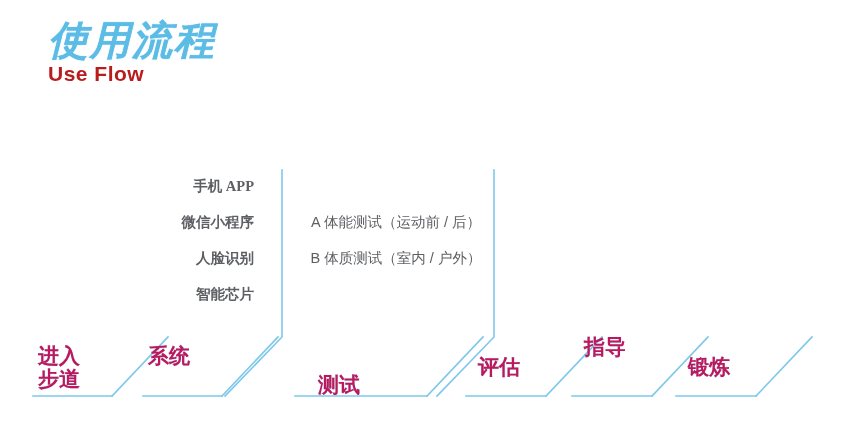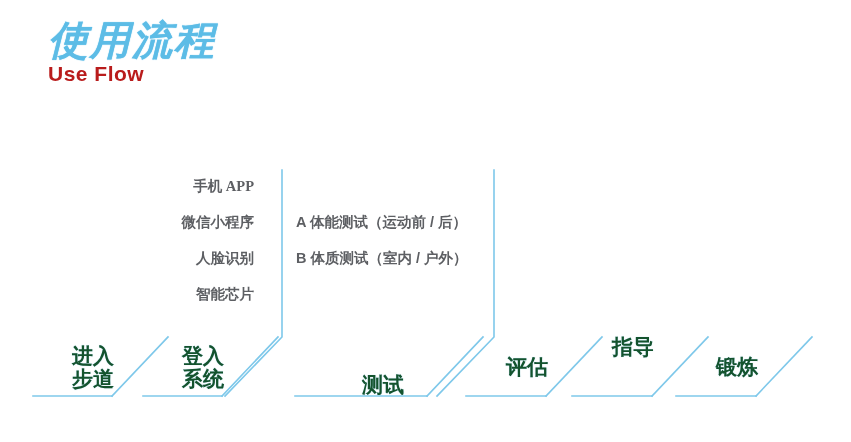--- a/index.html
+++ b/index.html
@@ -60,35 +60,36 @@
     line-height:36px;
     white-space:nowrap;
   }
   .list-test{
     position:absolute;
     left:296px;top:204px;
     width:200px;
   }
   .list-test .row{
     font-size:14.5px;
-    font-weight:bold;
+    font-weight:normal;
     color:#5d5f63;
     line-height:36px;
     white-space:nowrap;
+    text-align:center;
   }
 
   
   .flow-svg{position:absolute;left:0;top:0;width:851px;height:442px;}
 
   
   .flow-label{
     position:absolute;
-    color:#14532d;
+    color:#be185d;
     font-weight:bold;
-    text-align:right;
+    text-align:left;
     line-height:22px;
     white-space:nowrap;
     text-shadow:0 0 1px rgba(58,169,224,0.45);
   }
   .flow-label.two-line{font-size:21px;line-height:23px;}
   .flow-label.one-line{font-size:21px;}
 </style>
 </head>
 <body>
 
@@ -138,21 +139,20 @@
       <path d="M756,396 L812,337"></path>
     </g>
   </svg>
 
   <div class="flow-label two-line" style="left:38px;top:344px;width:76px;">
     <div>进入</div>
     <div>步道</div>
   </div>
 
   <div class="flow-label two-line" style="left:148px;top:344px;width:76px;">
-    <div>登入</div>
     <div>系统</div>
   </div>
 
   <div class="flow-label one-line" style="left:318px;top:374px;width:86px;">
     <div>测试</div>
   </div>
 
   <div class="flow-label one-line" style="left:478px;top:356px;width:70px;">
     <div>评估</div>
   </div>

